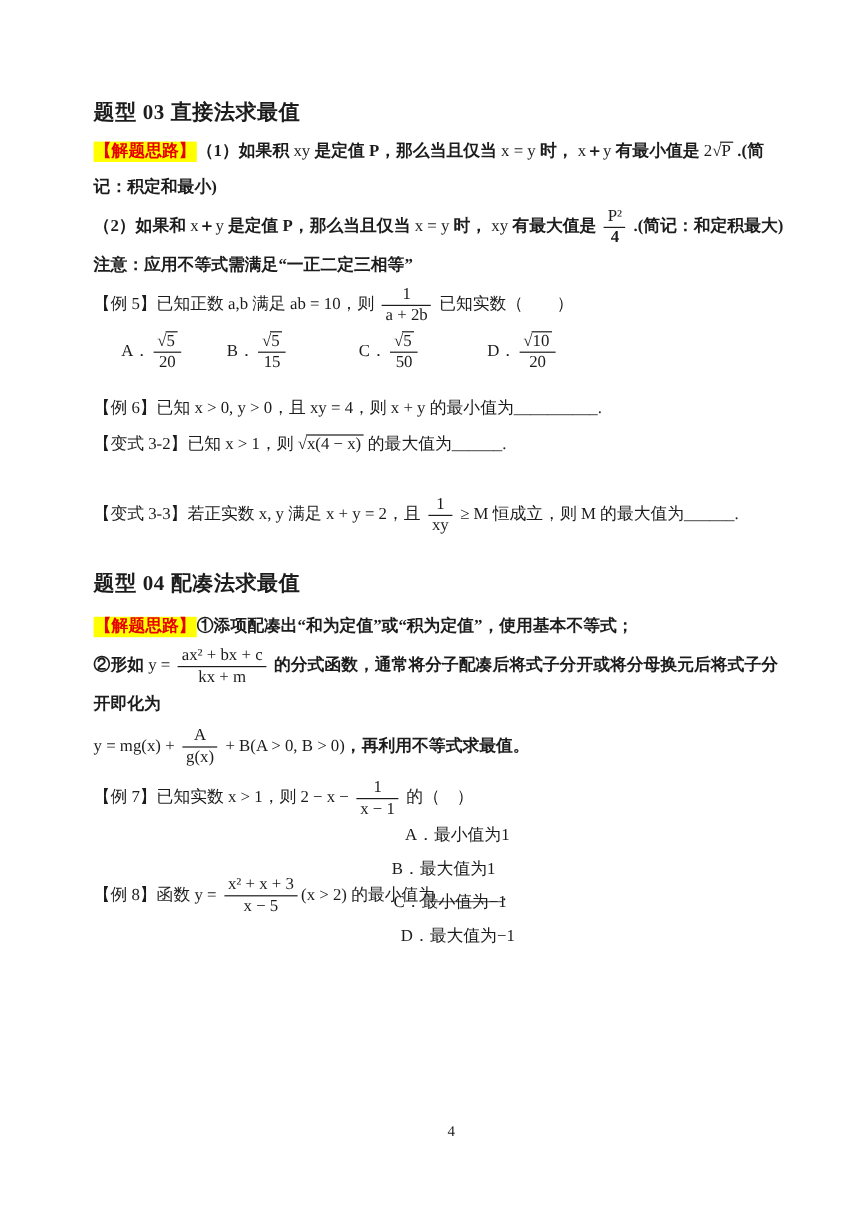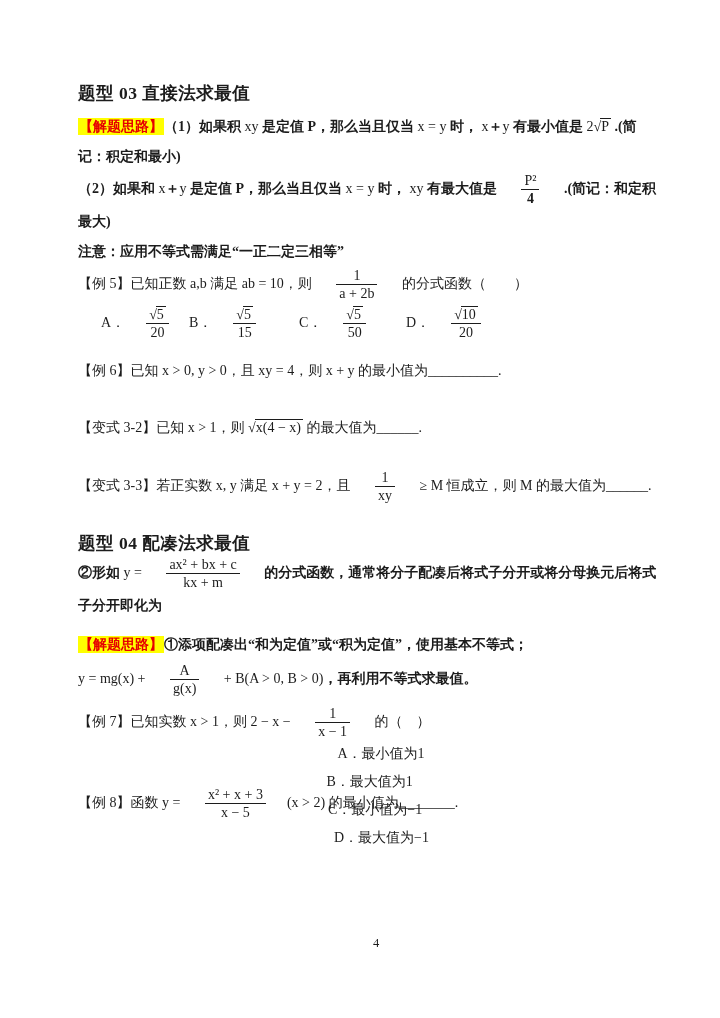--- a/index.html
+++ b/index.html
@@ -13,21 +13,21 @@
   .sec-title{font-size:17.5px;font-weight:bold;margin:0;line-height:26px;letter-spacing:.5px;}
   .line{margin:0;line-height:30px;}
   .idea{font-weight:bold;}
   .idea .seg-m{font-weight:normal;}
   .ex{font-weight:normal;}
   .seg-t{}
   .seg-m{font-family:"Liberation Serif","DejaVu Serif",serif;}
   .seg-bm{font-weight:bold;}
   .seg-hl{background:var(--hl-bg,#ffff00);color:var(--hl-fg,#e60000);font-weight:bold;padding:1px 1px;}
   .seg-u{letter-spacing:0;}
-  .frac{display:inline-block;width:max-content;vertical-align:middle;text-align:center;margin:0 21px;}
+  .frac{display:inline-block;width:max-content;vertical-align:middle;text-align:center;margin:0 3px;}
   .frac .num{display:block;border-bottom:1px solid currentColor;padding:0 3px;line-height:17px;}
   .frac .den{display:block;padding:0 3px;line-height:17px;}
   .sqrt{white-space:nowrap;display:inline-block;}
   .sqrt .sym{display:inline-block;margin-right:-1px;}
   .sqrt .bod{display:inline-block;border-top:1px solid currentColor;padding:0 2px 0 1px;line-height:16px;}
   .opts{display:flex;align-items:center;padding-left:23px;}
   .opt{display:inline-flex;align-items:center;}
   .opts .opt:nth-child(1){width:88px;}
   .opts .opt:nth-child(2){width:110px;}
   .opts .opt:nth-child(3){width:107px;}
@@ -35,21 +35,21 @@
   .opts-text{height:28px;line-height:28px;}
   
   #t03{margin-bottom:0;}
   #idea1{margin-top:6px;}
   #idea2{margin-top:0;}
   #note{margin-top:0;}
   #ex5{margin-top:0;}
   #opts5{margin-top:0;}
   #ex6{margin-top:12px;}
   #v31{margin-top:38px;}
-  #v32{margin-top:27px;}
+  #v32{}
   #v33{margin-top:26px;}
   #t04{margin-top:26px;}
   #i41{margin-top:9px;}
   #i42{margin-top:0;}
   #i43{margin-top:2px;}
   #ex7{margin-top:8px;}
   #opts7{margin-top:0;flex-direction:column;}
   #ex8{margin-top:18px;}
   .page-num{position:absolute;left:0;top:936px;width:720px;text-align:center;font-size:12.5px;}
 </style>
@@ -57,21 +57,21 @@
 <body>
 
 <div class="doc">
 
   <h2 class="sec-title" id="t03">题型 03 直接法求最值</h2>
 
   <p class="line idea" id="idea1"><span class="seg-hl">【解题思路】</span><span class="seg-t">（1）如果积 </span><span class="seg-m">xy</span><span class="seg-t"> 是定值 P，那么当且仅当 </span><span class="seg-m">x = y</span><span class="seg-t"> 时， </span><span class="seg-m">x</span><span class="seg-t">＋</span><span class="seg-m">y</span><span class="seg-t"> 有最小值是 </span><span class="seg-m">2</span><span class="sqrt"><span class="sym">√</span><span class="bod"><span class="seg-m">P</span></span></span><span class="seg-t"> .(简记：积定和最小)</span></p>
   <p class="line idea" id="idea2"><span class="seg-t">（2）如果和 </span><span class="seg-m">x</span><span class="seg-t">＋</span><span class="seg-m">y</span><span class="seg-t"> 是定值 P，那么当且仅当 </span><span class="seg-m">x = y</span><span class="seg-t"> 时， </span><span class="seg-m">xy</span><span class="seg-t"> 有最大值是 </span><span class="frac"><span class="num"><span class="seg-m">P²</span></span><span class="den"><span class="seg-t">4</span></span></span><span class="seg-t"> .(简记：和定积最大)</span></p>
   <p class="line idea" id="note"><span class="seg-t">注意：应用不等式需满足“一正二定三相等”</span></p>
 
-  <p class="line ex" id="ex5"><span class="seg-t">【例 5】已知正数 </span><span class="seg-m">a,b</span><span class="seg-t"> 满足 </span><span class="seg-m">ab = 10</span><span class="seg-t">，则 </span><span class="frac"><span class="num"><span class="seg-t">1</span></span><span class="den"><span class="seg-m">a + 2b</span></span></span><span class="seg-t"> 的分式函数（　　）</span></p>
+  <p class="line ex" id="ex5"><span class="seg-t">【例 5】已知正数 </span><span class="seg-m">a,b</span><span class="seg-t"> 满足 </span><span class="seg-m">ab = 10</span><span class="seg-t">，则 </span><span class="frac"><span class="num"><span class="seg-t">1</span></span><span class="den"><span class="seg-m">a + 2b</span></span></span><span class="seg-t"> 已知实数（　　）</span></p>
   <div class="opts opts-frac" id="opts5">
     <span class="opt">
         <span class="seg-t">A．</span>
         <span class="frac">
           <span class="num"><span class="sqrt"><span class="sym">√</span><span class="bod"><span class="seg-t">5</span></span></span></span>
           <span class="den"><span class="seg-t">20</span></span>
         </span>
       </span>
     <span class="opt">
         <span class="seg-t">B．</span>
@@ -95,22 +95,22 @@
         </span>
       </span>
   </div>
 
   <p class="line ex" id="ex6"><span class="seg-t">【例 6】已知 </span><span class="seg-m">x &gt; 0, y &gt; 0</span><span class="seg-t">，且 </span><span class="seg-m">xy = 4</span><span class="seg-t">，则 </span><span class="seg-m">x + y</span><span class="seg-t"> 的最小值为</span><span class="seg-u">__________</span><span class="seg-t">.</span></p>
   <p class="line ex" id="v32"><span class="seg-t">【变式 3-2】已知 </span><span class="seg-m">x &gt; 1</span><span class="seg-t">，则 </span><span class="sqrt"><span class="sym">√</span><span class="bod"><span class="seg-m">x(4 − x)</span></span></span><span class="seg-t"> 的最大值为</span><span class="seg-u">______</span><span class="seg-t">.</span></p>
   <p class="line ex" id="v33"><span class="seg-t">【变式 3-3】若正实数 </span><span class="seg-m">x, y</span><span class="seg-t"> 满足 </span><span class="seg-m">x + y = 2</span><span class="seg-t">，且 </span><span class="frac"><span class="num"><span class="seg-t">1</span></span><span class="den"><span class="seg-m">xy</span></span></span><span class="seg-m"> ≥ M</span><span class="seg-t"> 恒成立，则 </span><span class="seg-m">M</span><span class="seg-t"> 的最大值为</span><span class="seg-u">______</span><span class="seg-t">.</span></p>
 
   <h2 class="sec-title" id="t04">题型 04 配凑法求最值</h2>
 
+  <p class="line idea" id="i41"><span class="seg-hl">【解题思路】</span><span class="seg-t">①添项配凑出“和为定值”或“积为定值”，使用基本不等式；</span></p>
   <p class="line idea" id="i42"><span class="seg-t">②形如 </span><span class="seg-m">y = </span><span class="frac"><span class="num"><span class="seg-m">ax² + bx + c</span></span><span class="den"><span class="seg-m">kx + m</span></span></span><span class="seg-t"> 的分式函数，通常将分子配凑后将式子分开或将分母换元后将式子分开即化为</span></p>
-  <p class="line idea" id="i41"><span class="seg-hl">【解题思路】</span><span class="seg-t">①添项配凑出“和为定值”或“积为定值”，使用基本不等式；</span></p>
   <p class="line idea" id="i43"><span class="seg-m">y = mg(x) + </span><span class="frac"><span class="num"><span class="seg-m">A</span></span><span class="den"><span class="seg-m">g(x)</span></span></span><span class="seg-m"> + B(A &gt; 0, B &gt; 0)</span><span class="seg-t">，再利用不等式求最值。</span></p>
 
   <p class="line ex" id="ex7"><span class="seg-t">【例 7】已知实数 </span><span class="seg-m">x &gt; 1</span><span class="seg-t">，则 </span><span class="seg-m">2 − x − </span><span class="frac"><span class="num"><span class="seg-t">1</span></span><span class="den"><span class="seg-m">x − 1</span></span></span><span class="seg-t"> 的（　）</span></p>
   <div class="opts opts-text" id="opts7">
     <span class="opt">
         <span class="seg-t">A．最小值为1</span>
       </span>
     <span class="opt">
         <span class="seg-t">B．最大值为1</span>
       </span>

